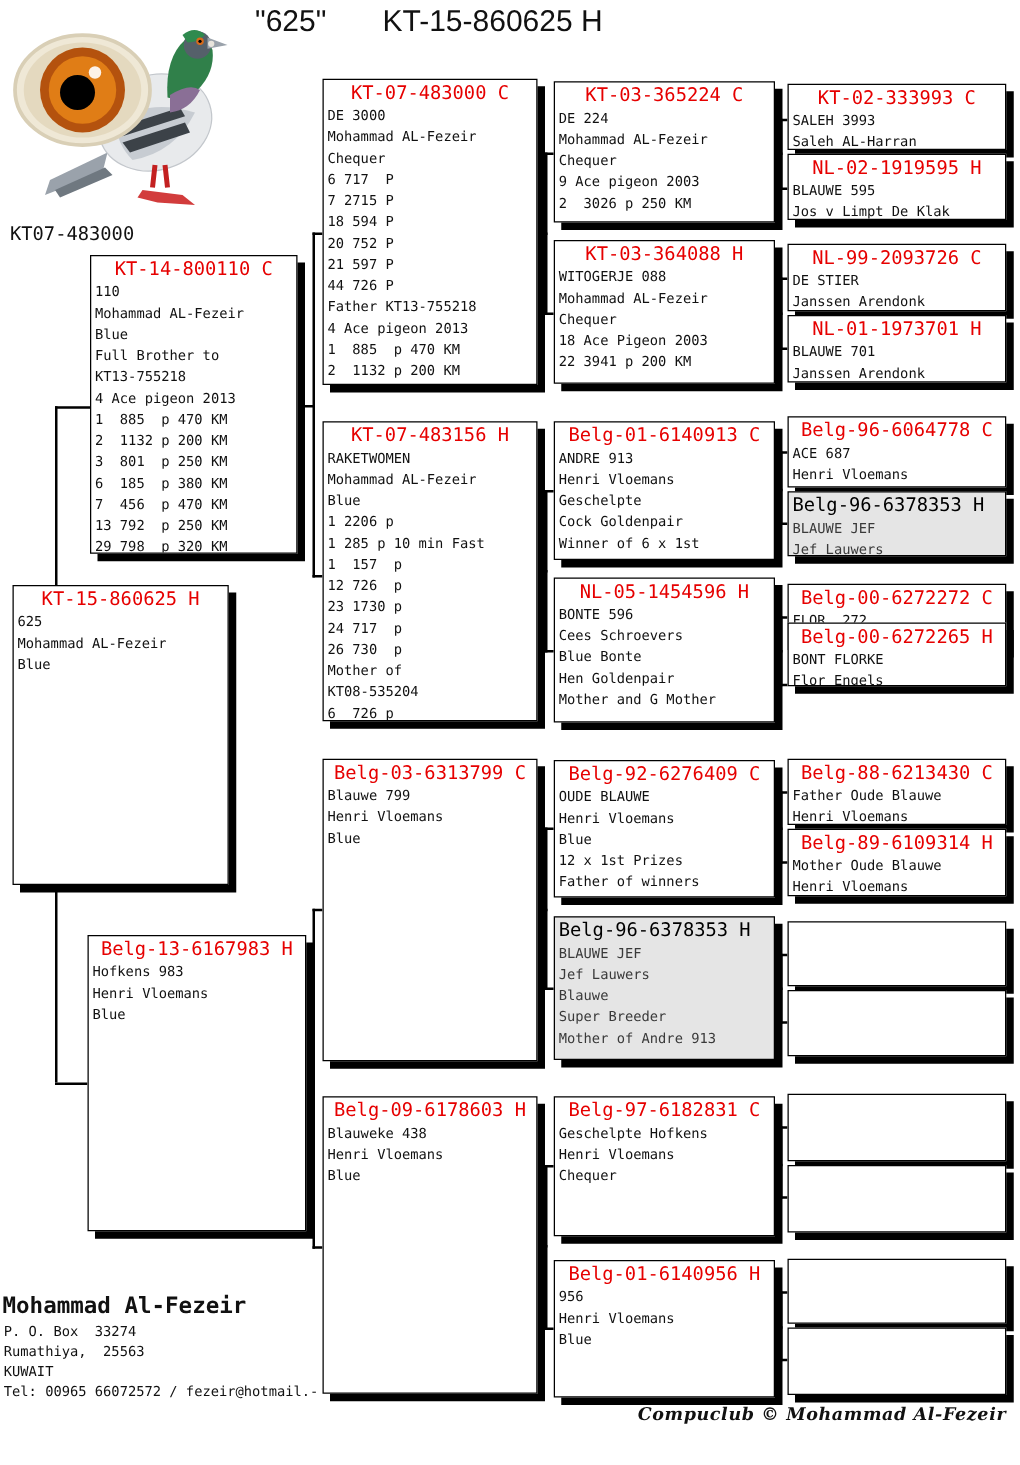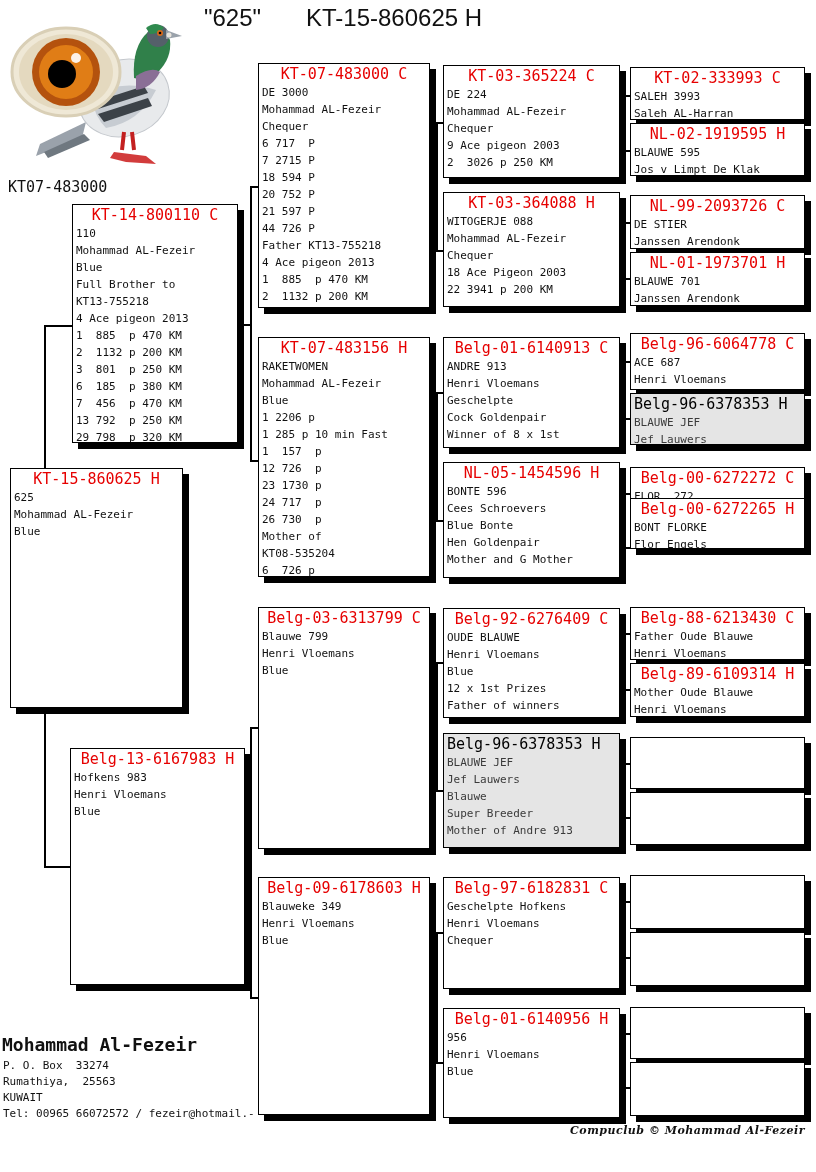--- a/index.html
+++ b/index.html
@@ -31,21 +31,21 @@
   .box.pink .box-body{color:#3a3a3a;}
   
   .cline{position:absolute;background:#000;}
   
   .contact-name{position:absolute;left:2px;top:1034px;font-size:18px;font-weight:bold;color:#111;letter-spacing:0px;}
   .contact-lines{position:absolute;left:3px;top:1058px;font-size:11px;line-height:16px;color:#111;white-space:pre;}
   
   .footer{
     position:absolute;right:11px;top:1124px;
     font-family:"DejaVu Serif",serif;font-style:italic;font-weight:bold;
-    font-size:11px;color:#111;letter-spacing:0.5px;
+    font-size:14px;color:#111;letter-spacing:0.5px;
   }
 </style>
 </head>
 <body>
 
 <span class="title-nick">"625"</span>
 <span class="title-ring">KT-15-860625 H</span>
 
 <div class="photo">
   <svg width="182" height="168" viewBox="0 0 182 168">
@@ -208,21 +208,21 @@
 6  726 p</div>
 </div>
 <div class="box" style="left:258px;top:607px;width:172px;height:242px">
   <div class="box-header">Belg-03-6313799 C</div>
   <div class="box-body">Blauwe 799
 Henri Vloemans
 Blue</div>
 </div>
 <div class="box" style="left:258px;top:877px;width:172px;height:238px">
   <div class="box-header">Belg-09-6178603 H</div>
-  <div class="box-body">Blauweke 349
+  <div class="box-body">Blauweke 438
 Henri Vloemans
 Blue</div>
 </div>
 
 <div class="box" style="left:443px;top:65px;width:177px;height:113px">
   <div class="box-header">KT-03-365224 C</div>
   <div class="box-body">DE 224
 Mohammad AL-Fezeir
 Chequer
 9 Ace pigeon 2003
@@ -235,21 +235,21 @@
 Chequer
 18 Ace Pigeon 2003
 22 3941 p 200 KM</div>
 </div>
 <div class="box" style="left:443px;top:337px;width:177px;height:111px">
   <div class="box-header">Belg-01-6140913 C</div>
   <div class="box-body">ANDRE 913
 Henri Vloemans
 Geschelpte
 Cock Goldenpair
-Winner of 8 x 1st</div>
+Winner of 6 x 1st</div>
 </div>
 <div class="box" style="left:443px;top:462px;width:177px;height:116px">
   <div class="box-header">NL-05-1454596 H</div>
   <div class="box-body">BONTE 596
 Cees Schroevers
 Blue Bonte
 Hen Goldenpair
 Mother and G Mother</div>
 </div>
 <div class="box" style="left:443px;top:608px;width:177px;height:110px">

